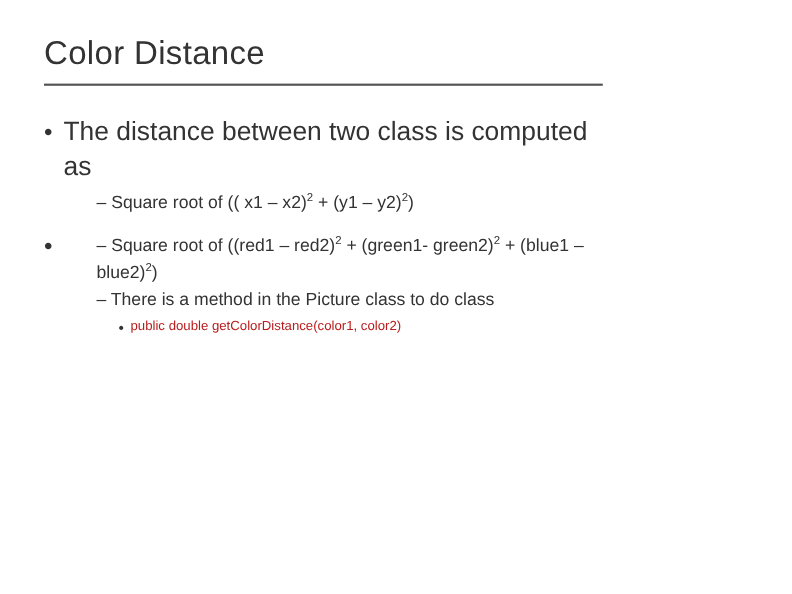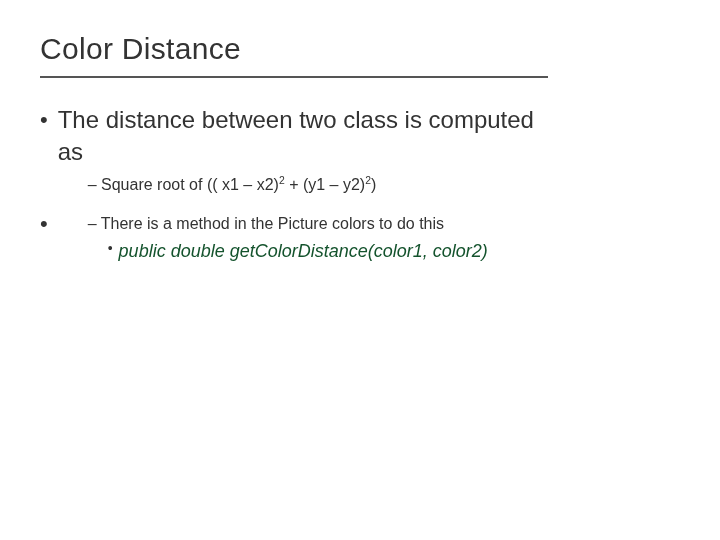--- a/index.html
+++ b/index.html
@@ -102,24 +102,23 @@
 
     .sub-sub-bullet-dot {
       font-size: 14px;
       color: #333333;
       margin-right: 6px;
       flex-shrink: 0;
       line-height: 1.45;
     }
 
     .sub-sub-bullet-text {
-      font-size: 18px;
-      color: #14532d;
+      font-size: 12px;
+      color: #b91c1c;
       line-height: 1.45;
-      font-style: italic;
     }
 
     sup {
       font-size: 0.65em;
       vertical-align: super;
     }
   </style>
 </head>
 <body>
 
@@ -141,22 +140,25 @@
           </div>
         </div>
       </div>
     </div>
 
     <div class="bullet-item">
       <span class="bullet-dot">•</span>
       <div>
         <div class="sub-bullets">
           <div class="sub-bullet-item">
+            <span class="sub-bullet-text">– Square root of ((red1 – red2)<sup>2</sup> + (green1- green2)<sup>2</sup> + (blue1 – blue2)<sup>2</sup>)</span>
+          </div>
+          <div class="sub-bullet-item">
             <div>
-              <span class="sub-bullet-text">– There is a method in the Picture colors to do this</span>
+              <span class="sub-bullet-text">– There is a method in the Picture class to do class</span>
               <div class="sub-sub-bullets">
                 <div class="sub-sub-bullet-item">
                   <span class="sub-sub-bullet-dot">•</span>
                   <span class="sub-sub-bullet-text">public double getColorDistance(color1, color2)</span>
                 </div>
               </div>
             </div>
           </div>
         </div>
       </div>

